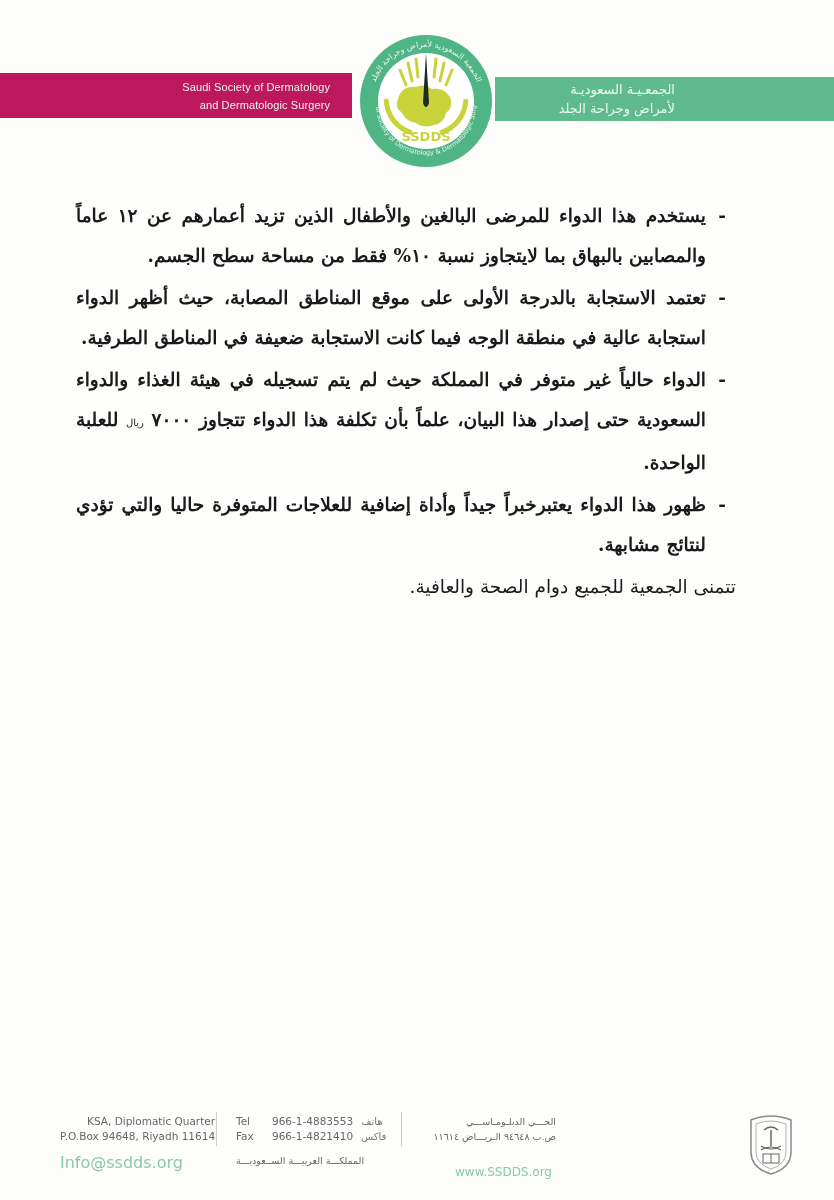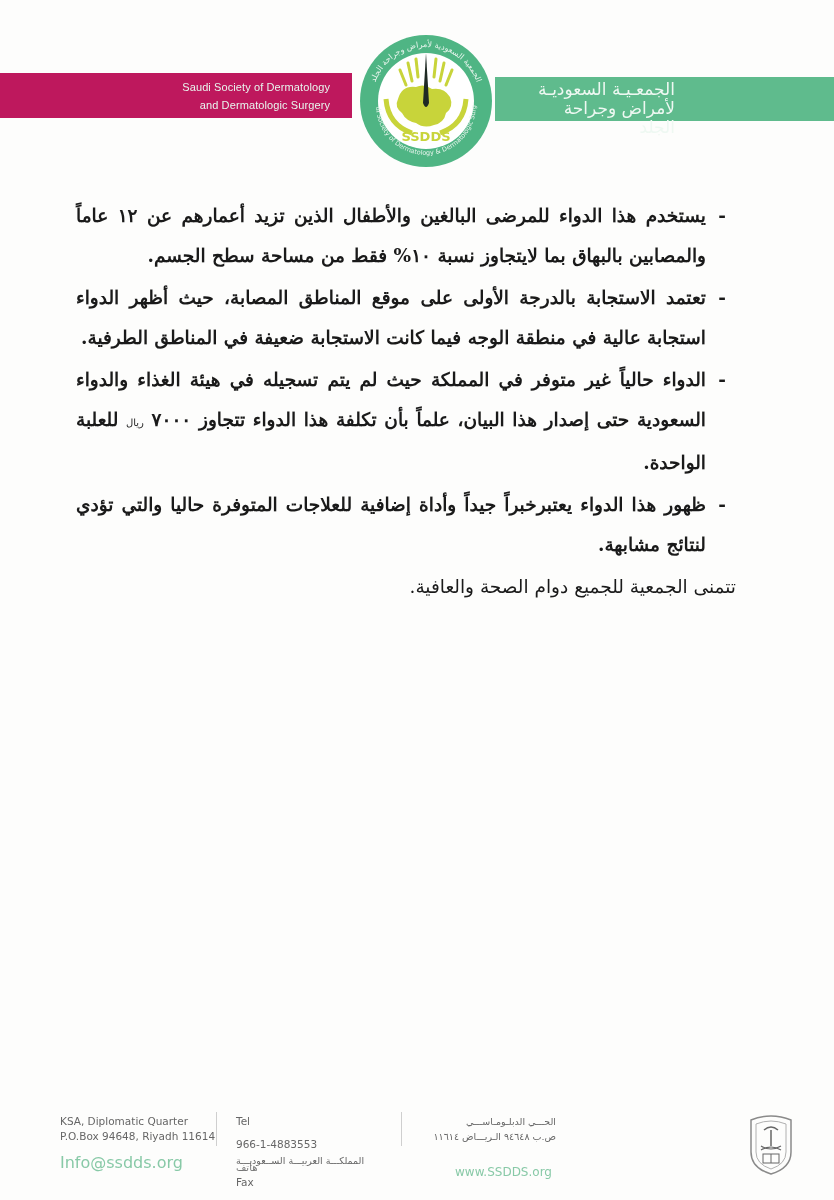--- a/index.html
+++ b/index.html
@@ -19,21 +19,21 @@
     background: #5fbb8d;
   }
   .en-title {
     position: absolute; right: 22px; top: 5px; text-align: right;
     font-family: "Liberation Sans", sans-serif; font-size: 11px; line-height: 18px;
     color: #e8f5ee; letter-spacing: 0.1px;
   }
   .ar-title {
     position: absolute; left: 40px; top: 3px; direction: rtl; text-align: right;
     width: 140px;
-    font-family: "DejaVu Sans", sans-serif; font-size: 17px; line-height: 19px;
+    font-family: "DejaVu Sans", sans-serif; font-size: 13px; line-height: 19px;
     color: #eef8f2;
   }
   .logo {
     position: absolute; left: 358px; top: 33px; width: 136px; height: 136px;
   }
   
   .content {
     position: absolute; left: 76px; top: 196px; width: 660px;
     direction: rtl; font-size: 18.5px; font-weight: bold; line-height: 40px;
   }
@@ -44,26 +44,26 @@
   .bullet .dash {
     position: absolute; right: 10px; top: 0; font-weight: bold;
   }
   .bullet .rial { font-size: 10px; font-weight: normal; }
   .closing { padding-right: 0; text-align: right; font-weight: normal; font-size: 18.5px; }
   
   .footer {
     position: absolute; left: 0; top: 1100px; width: 834px; height: 100px;
     font-family: "DejaVu Sans", sans-serif; color: #666;
   }
-  .f-addr-en { position: absolute; left: 60px; top: 14px; font-size: 10.5px; line-height: 15px; }
+  .f-addr-en { position: absolute; left: 60px; top: 14px; font-size: 10.5px; line-height: 15px; text-align: right; }
   .f-divider {
     position: absolute; top: 12px; width: 1px; height: 34px; background: #cfcfcf;
   }
   .f-phones { position: absolute; left: 236px; top: 14px; font-size: 10.5px; line-height: 15px; }
-  .f-phones .row { display: flex; gap: 8px; flex-direction: column; }
+  .f-phones .row { display: flex; gap: 8px; }
   .f-phones .lbl { width: 28px; }
   .f-phones .ar-lbl { font-size: 10px; color: #777; }
   .f-addr-ar {
     position: absolute; left: 406px; top: 14px; width: 150px; direction: rtl; text-align: right;
     font-size: 9.5px; line-height: 15px;
   }
   .f-email {
     position: absolute; left: 60px; top: 53px; font-size: 16px; color: #88c9a7;
   }
   .f-country {

